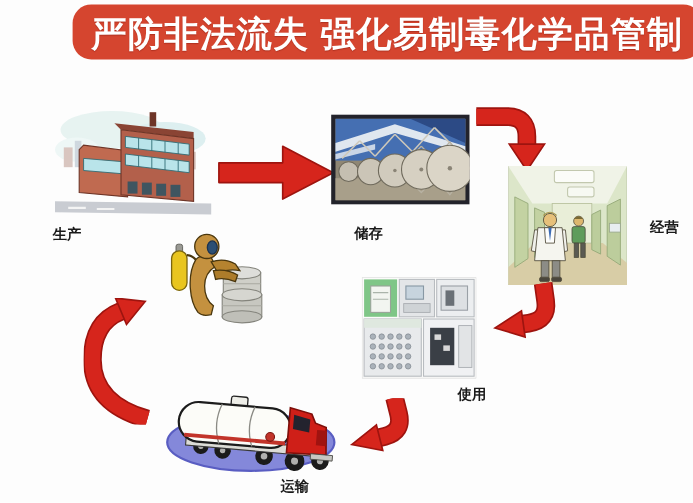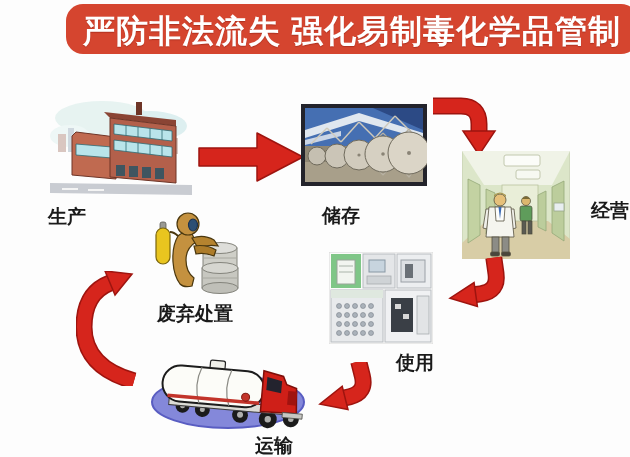--- a/index.html
+++ b/index.html
@@ -6,21 +6,21 @@
     --banner-bg:#d5452f; --banner-text:#ffffff;
     --arrow-red:#d6251c; --arrow-edge:#9e140f; --label-color:#1a1a1a;
   }
   html,body{margin:0;padding:0;background:#ffffff;}
   .poster{position:relative;width:630px;height:457px;background:#fdfdfd;overflow:hidden;
           font-family:"Liberation Sans",sans-serif;}
   .banner{position:absolute;left:38px;top:4px;width:572px;height:50px;border-radius:17px;
           background:var(--banner-bg);display:flex;align-items:flex-end;justify-content:center;margin-left:28px;}
   .banner span{color:var(--banner-text);font-size:32px;font-weight:bold;letter-spacing:1px;
           white-space:nowrap;text-shadow:0 1px 1px rgba(120,20,10,.4);}
-  .node-label{position:absolute;color:var(--label-color);font-weight:bold;font-size:19px;
+  .node-label{position:absolute;color:var(--label-color);font-weight:bold;font-size:13px;
           font-family:Liberation Sans, sans-serif;white-space:nowrap;}
   .art{position:absolute;}
   .art svg{width:100%;height:100%;display:block;}
 </style>
 </head>
 <body>
 
 <div class="poster">
 
   <div class="banner">
@@ -204,21 +204,21 @@
           <circle cx="34" cy="81" r="2.5"></circle>
           <circle cx="42" cy="81" r="2.5"></circle>
       </g>
       <rect x="56" y="38" width="46" height="52" fill="#f0f1f3" stroke="#b8bcc0" stroke-width="1"></rect>
       <rect x="62" y="46" width="22" height="34" fill="#3a3f46"></rect>
       <rect x="66" y="52" width="6" height="5" fill="#d8d8d8"></rect>
       <rect x="74" y="62" width="6" height="5" fill="#d8d8d8"></rect>
       <rect x="88" y="44" width="12" height="38" fill="#e2e4e6" stroke="#a8acb0" stroke-width="0.8"></rect>
     </svg>
   </div>
-  <div class="node-label" style="left:396px;top:350px">使用</div>
+  <div class="node-label" style="left:416px;top:350px">使用</div>
 
   <div class="art" style="left:314px;top:362px;width:68px;height:62px">
     <svg viewBox="0 0 68 62">
       <g transform="rotate(-14 34 31)">
         <path d="M52,3 V18 Q52,35 35,35 H28" fill="none" stroke="#9e140f" stroke-width="17"></path>
         <path d="M52,3 V18 Q52,35 35,35 H28" fill="none" stroke="#d6251c" stroke-width="14"></path>
         <polygon points="30,23 30,47 4,35" fill="#d6251c" stroke="#9e140f" stroke-width="1.5"></polygon>
       </g>
     </svg>
   </div>
@@ -281,15 +281,14 @@
       <g stroke="#4a370e" stroke-width="1.2">
         <path d="M30,30 Q24,40 25,56 Q26,70 32,78 Q36,82 44,80 L46,72 Q38,66 38,54 Q38,42 48,36 L44,28 Q36,24 30,30 Z" fill="#c4913f"></path>
         <circle cx="40" cy="18" r="11" fill="#c4913f"></circle>
         <ellipse cx="45" cy="19" rx="4.5" ry="6" fill="#2c4f74" stroke="#1c3350"></ellipse>
         <path d="M44,32 Q56,28 66,34 L70,40 Q60,38 50,42 Z" fill="#b5832f"></path>
         <path d="M46,40 Q58,38 68,44 L66,50 Q56,46 48,48 Z" fill="#ad7c2a"></path>
       </g>
       <path d="M30,30 Q26,26 22,26" stroke="#4a370e" stroke-width="2" fill="none"></path>
     </svg>
   </div>
-  <div class="node-label" style="left:157px;top:301px">废弃处置</div>
 
 </div>
 
 </body></html>

